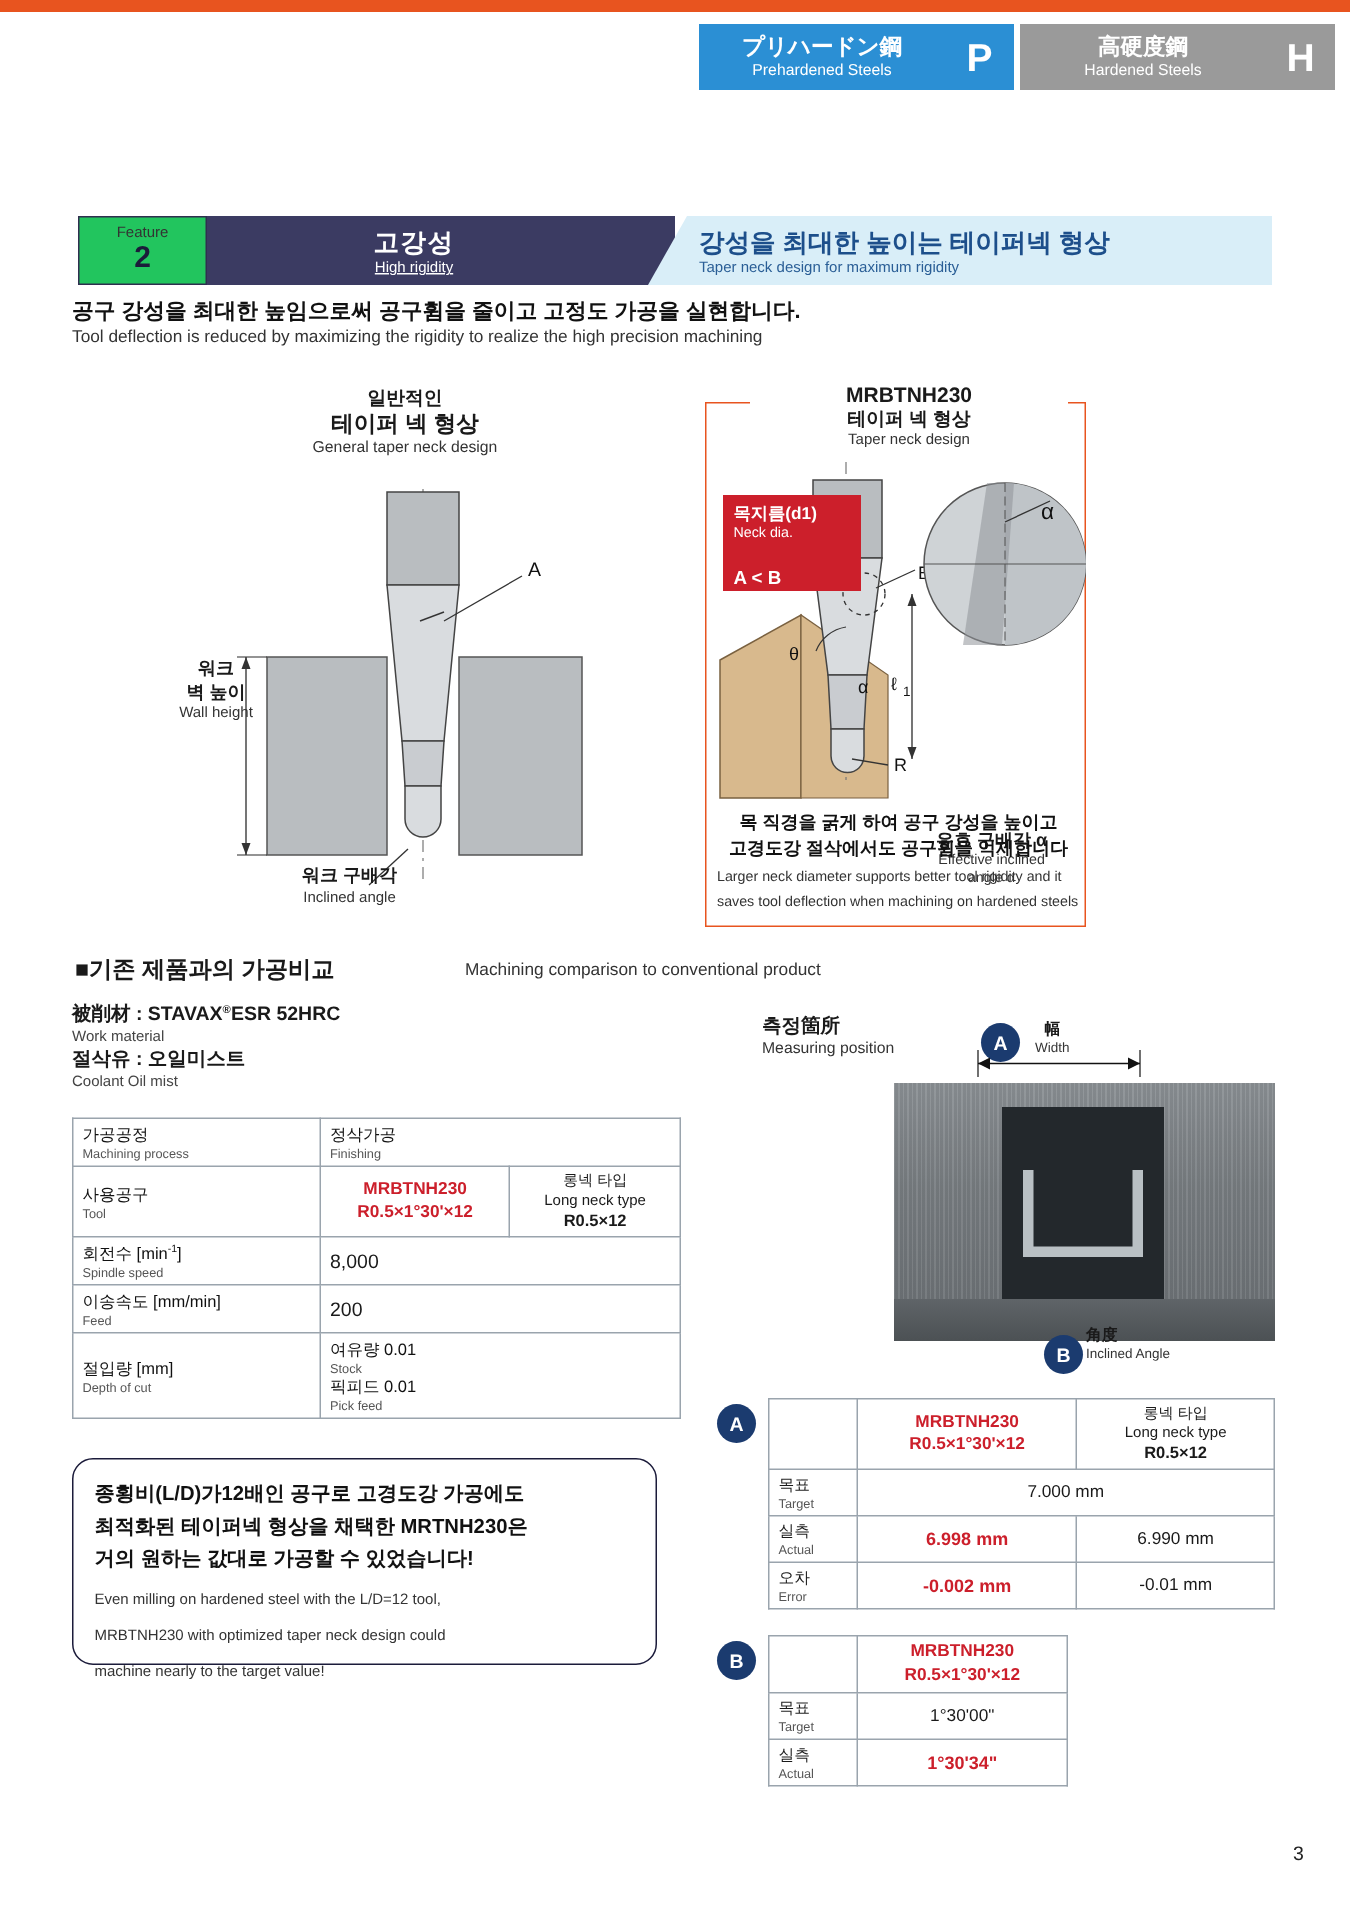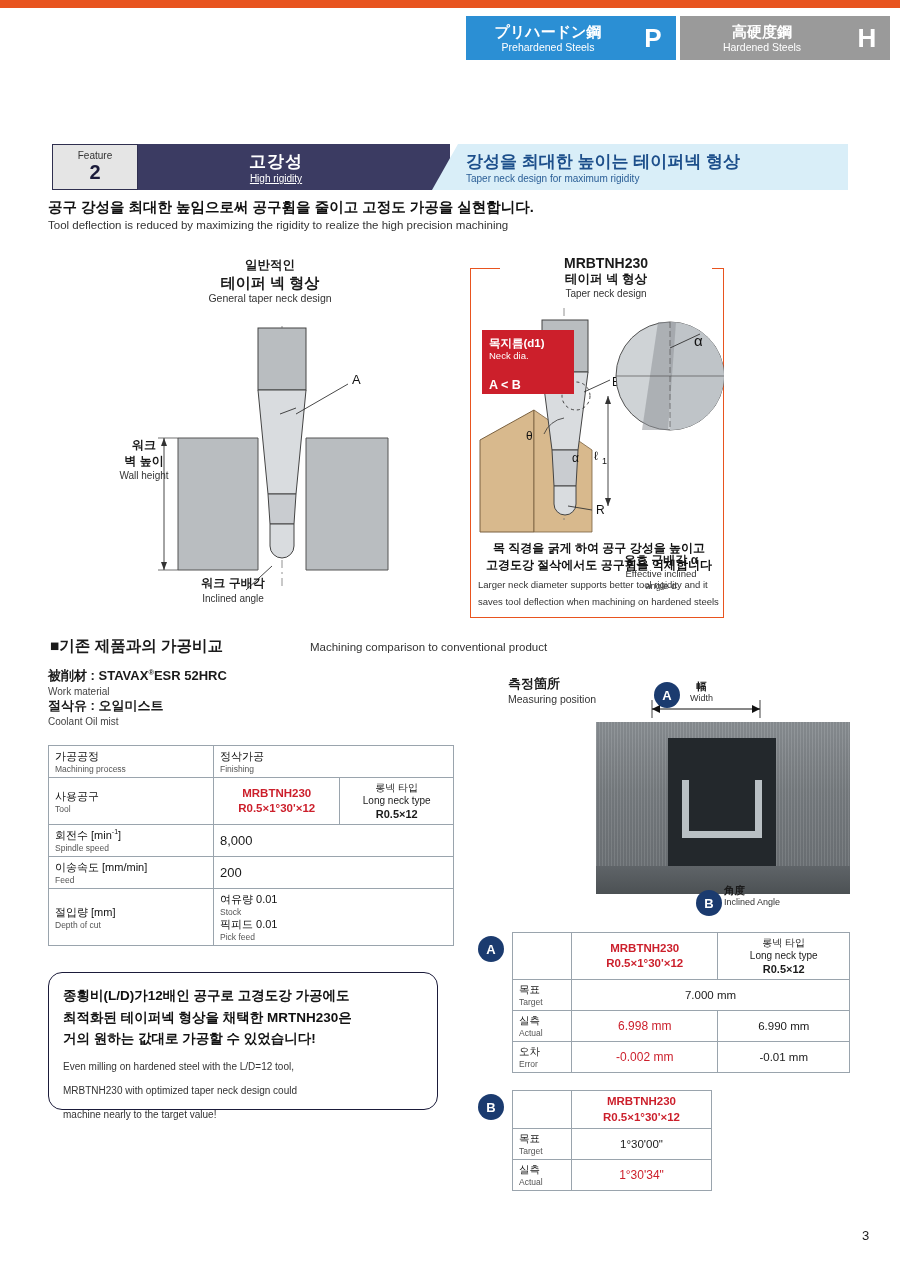--- a/index.html
+++ b/index.html
@@ -21,21 +21,21 @@
   .tab .txt .jp { font-size:15px; font-weight:bold; display:block; }
   .tab .txt .en { font-size:10.5px; display:block; }
   .tab .letter { font-size:26px; font-weight:bold; color:#fff; width:46px; text-align:center; }
   .tab-p { left:466px; width:210px; background:#2b8fd4; }
   .tab-h { left:680px; width:210px; background:#9a9a9a; }
 
   
   .banner { position:absolute; top:144px; left:52px; width:796px; height:46px; }
   .feature-box {
     position:absolute; left:0; top:0; width:86px; height:46px;
-    border:1.6px solid #2f2f4f; background:#e5e5e5;
+    border:1.6px solid #2f2f4f; background:#22c55e;
     display:flex; flex-direction:column; align-items:center; justify-content:center;
     box-sizing:border-box; z-index:3;
   }
   .feature-box .f-label { font-size:10px; color:#333; line-height:1; }
   .feature-box .f-num { font-size:20px; font-weight:bold; color:#1b1b3a; line-height:1.1; }
   .band-dark {
     position:absolute; left:50px; top:0; height:46px; width:348px;
     background:#3b3b62; color:#fff;
     display:flex; flex-direction:column; align-items:center; justify-content:center;
     clip-path:polygon(0 0, 100% 0, 100% 100%, 0 100%);
@@ -162,21 +162,21 @@
   table.res {
     position:absolute; border-collapse:collapse; font-size:11px;
   }
   table.res td { border:1px solid #9aa4ad; padding:3px 6px; }
   table.res td.rh { width:46px; }
   table.res .lk { font-size:10.5px; }
   table.res .le { font-size:8.5px; color:#555; }
   table.res .hdr-a { text-align:center; color:#cc1f2b; font-weight:bold; font-size:11.5px; line-height:1.35; }
   table.res .hdr-b { text-align:center; font-size:10px; line-height:1.3; }
   table.res .hdr-b b { font-size:11px; }
-  table.res .red { color:#cc1f2b; font-weight:normal; font-size:12px; text-align:center; }
+  table.res .red { color:#cc1f2b; font-weight:bold; font-size:12px; text-align:center; }
   table.res .blk { text-align:center; font-size:11.5px; }
 
   #tableA { top:932px; left:512px; width:338px; }
   #tableB { top:1090px; left:512px; width:200px; }
 
   .page-num { position:absolute; top:1228px; left:862px; font-size:13px; color:#222; }
 
   svg { display:block; }
   .fig-svg { position:absolute; }
 </style>

